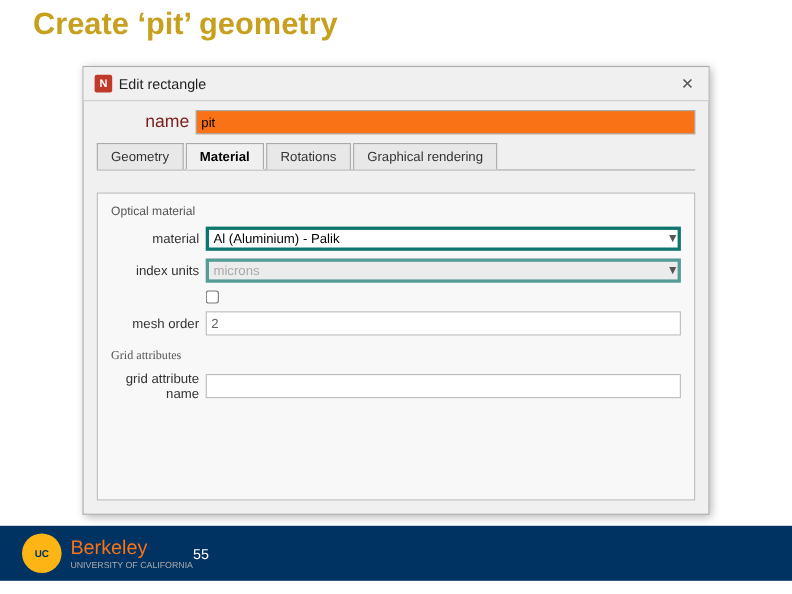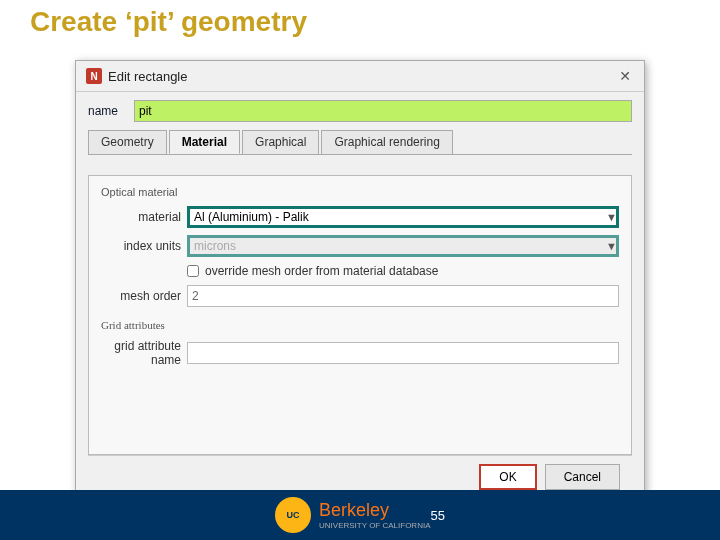--- a/index.html
+++ b/index.html
@@ -79,29 +79,30 @@
     }
 
     
     .name-row {
       display: flex;
       align-items: center;
       margin-bottom: 8px;
       gap: 6px;
     }
     .name-label {
-      font-size: 12px;
-      color: #0f172a;
+      font-size: 16px;
+      color: #7f1d1d;
       width: 40px;
+      margin-left: 44px;
     }
     .name-input {
       flex: 1;
       height: 22px;
       border: 1px solid #aaa;
-      background: #bef264;
+      background: #f97316;
       padding: 2px 4px;
       font-size: 12px;
     }
 
     
     .tabs {
       display: flex;
       gap: 0;
       border-bottom: 1px solid #aaa;
       margin-bottom: 20px;
@@ -233,28 +234,28 @@
     }
     .btn-ok {
       background: #fff;
       border: 2px solid #c0392b;
       color: #000;
     }
 
     
     .berkeley-footer {
       position: absolute;
-      bottom: 0;
+      bottom: 12px;
       left: 0;
       width: 720px;
       height: 50px;
       background: #003262;
       display: flex;
       align-items: center;
-      justify-content: center;
+      justify-content: flex-start;
       padding: 0 20px;
     }
     .berkeley-logo {
       display: flex;
       align-items: center;
       gap: 8px;
     }
     .berkeley-seal {
       width: 36px;
       height: 36px;
@@ -300,21 +301,21 @@
   <div class="dialog-body">
 
     <div class="name-row">
       <span class="name-label">name</span>
       <input class="name-input" type="text" value="pit" style="">
     </div>
 
     <div class="tabs">
       <div class="tab">Geometry</div>
       <div class="tab active">Material</div>
-      <div class="tab">Graphical</div>
+      <div class="tab">Rotations</div>
       <div class="tab">Graphical rendering</div>
     </div>
 
     <div class="content-area">
 
       <div class="section-label">Optical material</div>
 
       <div class="field-row">
         <span class="field-label">material</span>
         <div class="dropdown-wrapper">
@@ -331,41 +332,36 @@
         <div class="dropdown-wrapper">
           <select class="dropdown-select disabled" disabled="">
             <option>microns</option>
           </select>
           <span class="dropdown-arrow">▼</span>
         </div>
       </div>
 
       <div class="checkbox-row">
         <input type="checkbox" style="">
-        <span class="checkbox-label">override mesh order from material database</span>
       </div>
 
       <div class="field-row">
         <span class="field-label">mesh order</span>
         <input class="field-input" type="text" value="2" style="">
       </div>
 
       <div class="section-divider">Grid attributes</div>
 
       <div class="field-row">
         <span class="field-label">grid attribute name</span>
         <input class="field-input" type="text" value="" style="">
       </div>
 
     </div>
 
-    <div class="dialog-footer">
-      <button class="btn btn-ok">OK</button>
-      <button class="btn">Cancel</button>
-    </div>
 
   </div>
 </div>
 
 <div class="berkeley-footer">
   <div class="berkeley-logo">
     <div class="berkeley-seal">
       <span>UC</span>
     </div>
     <div>

